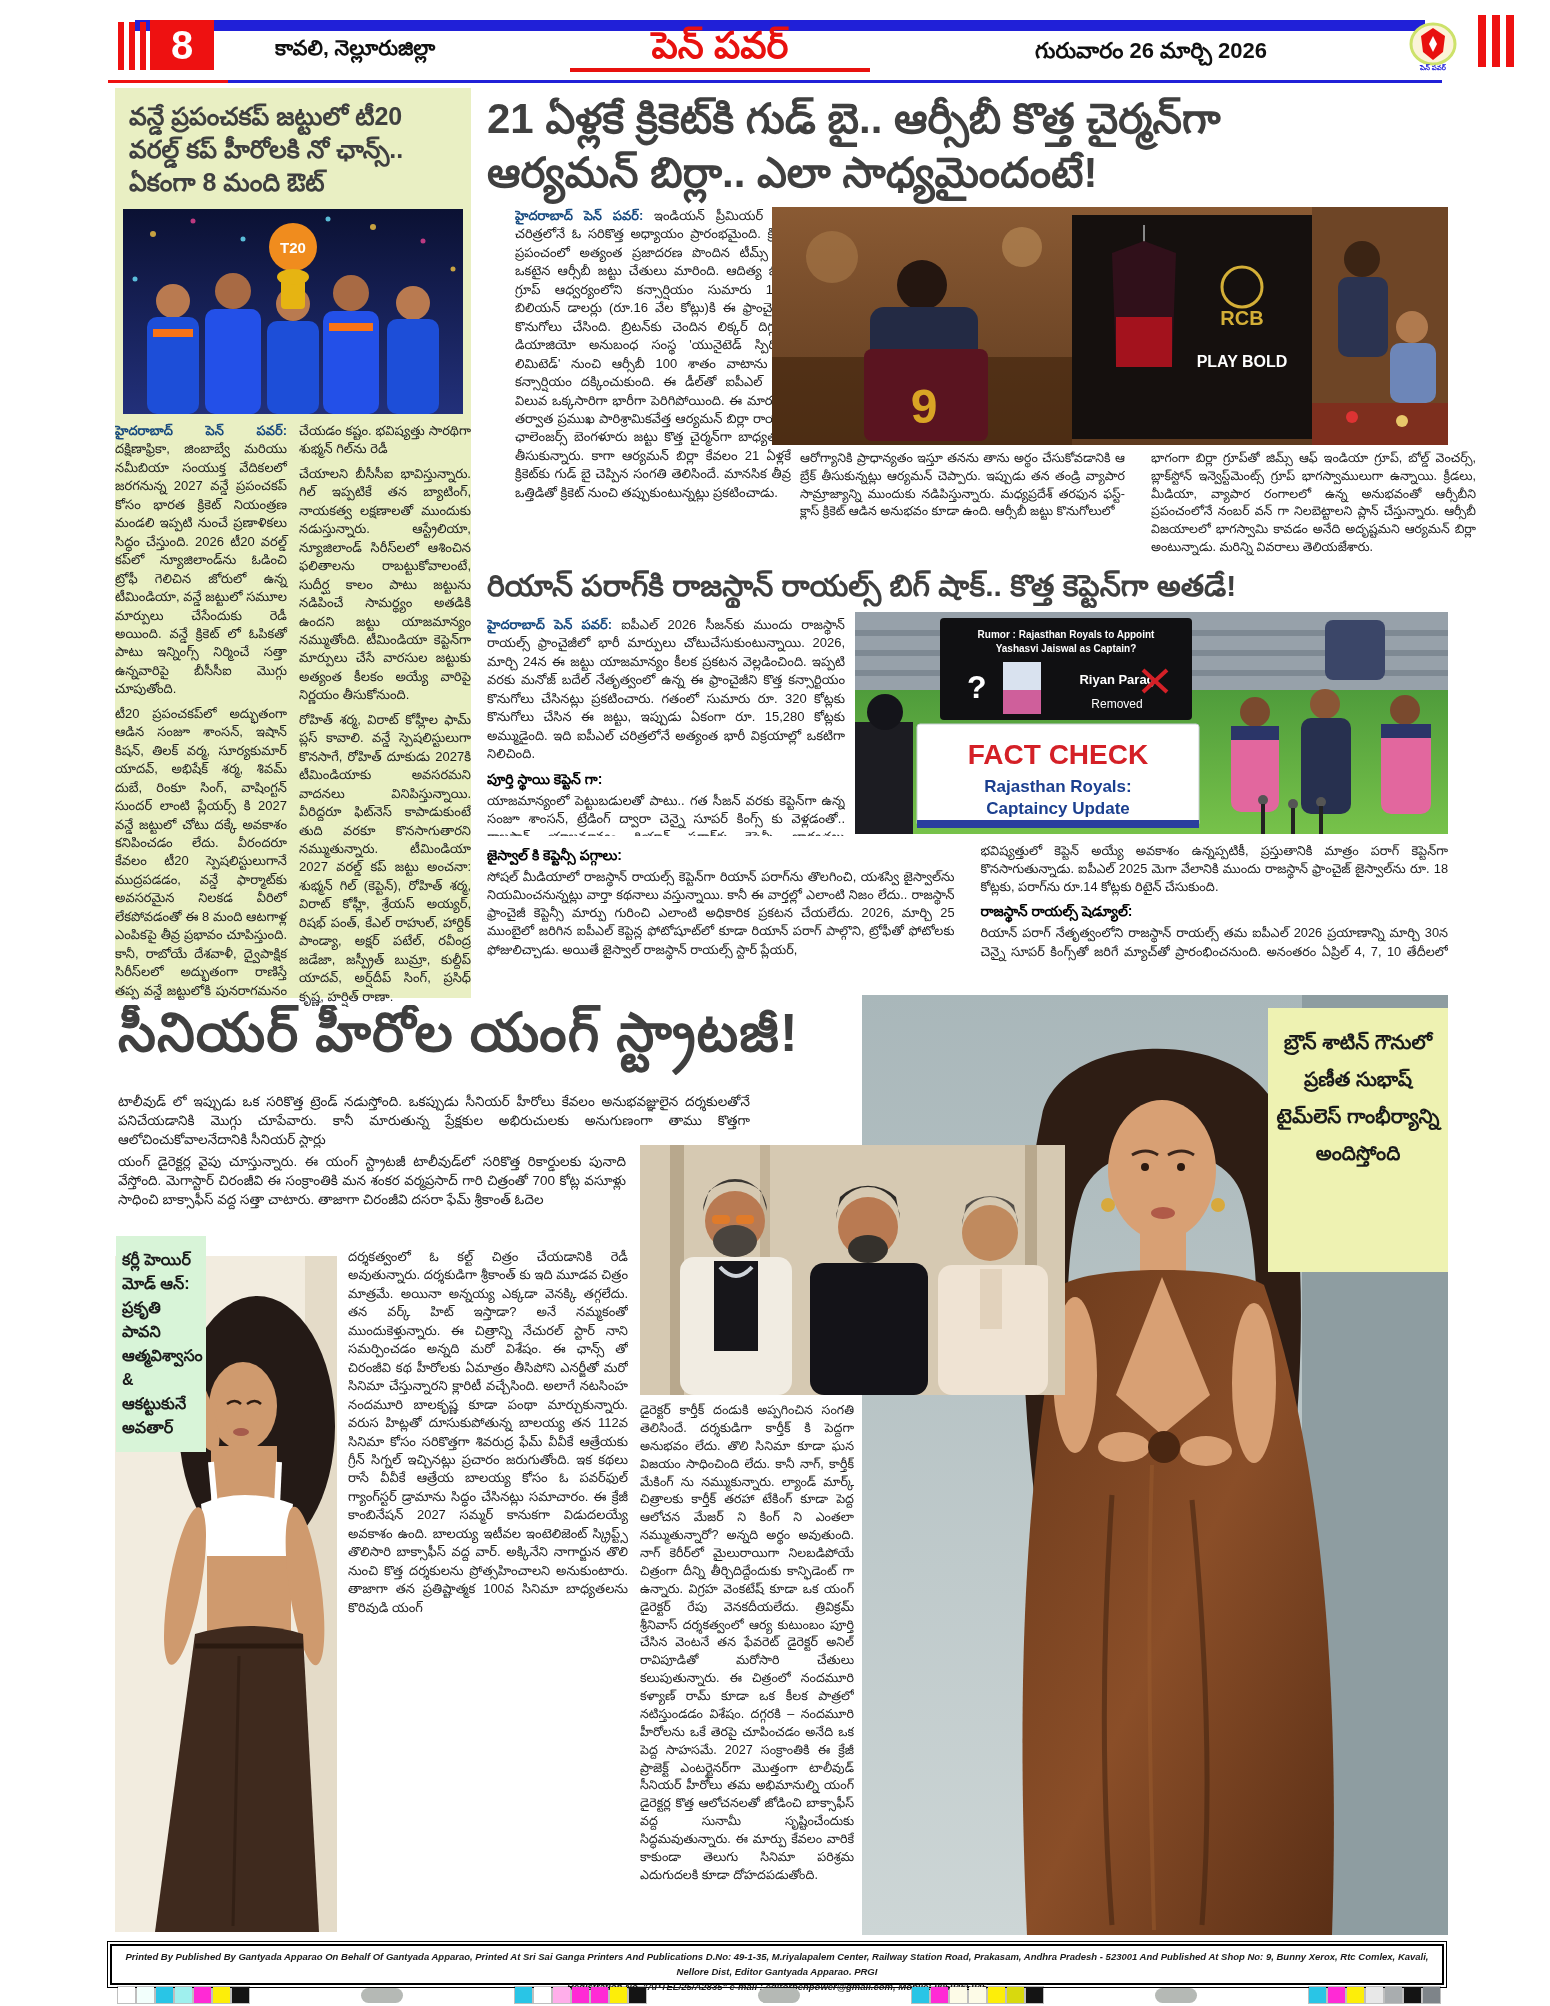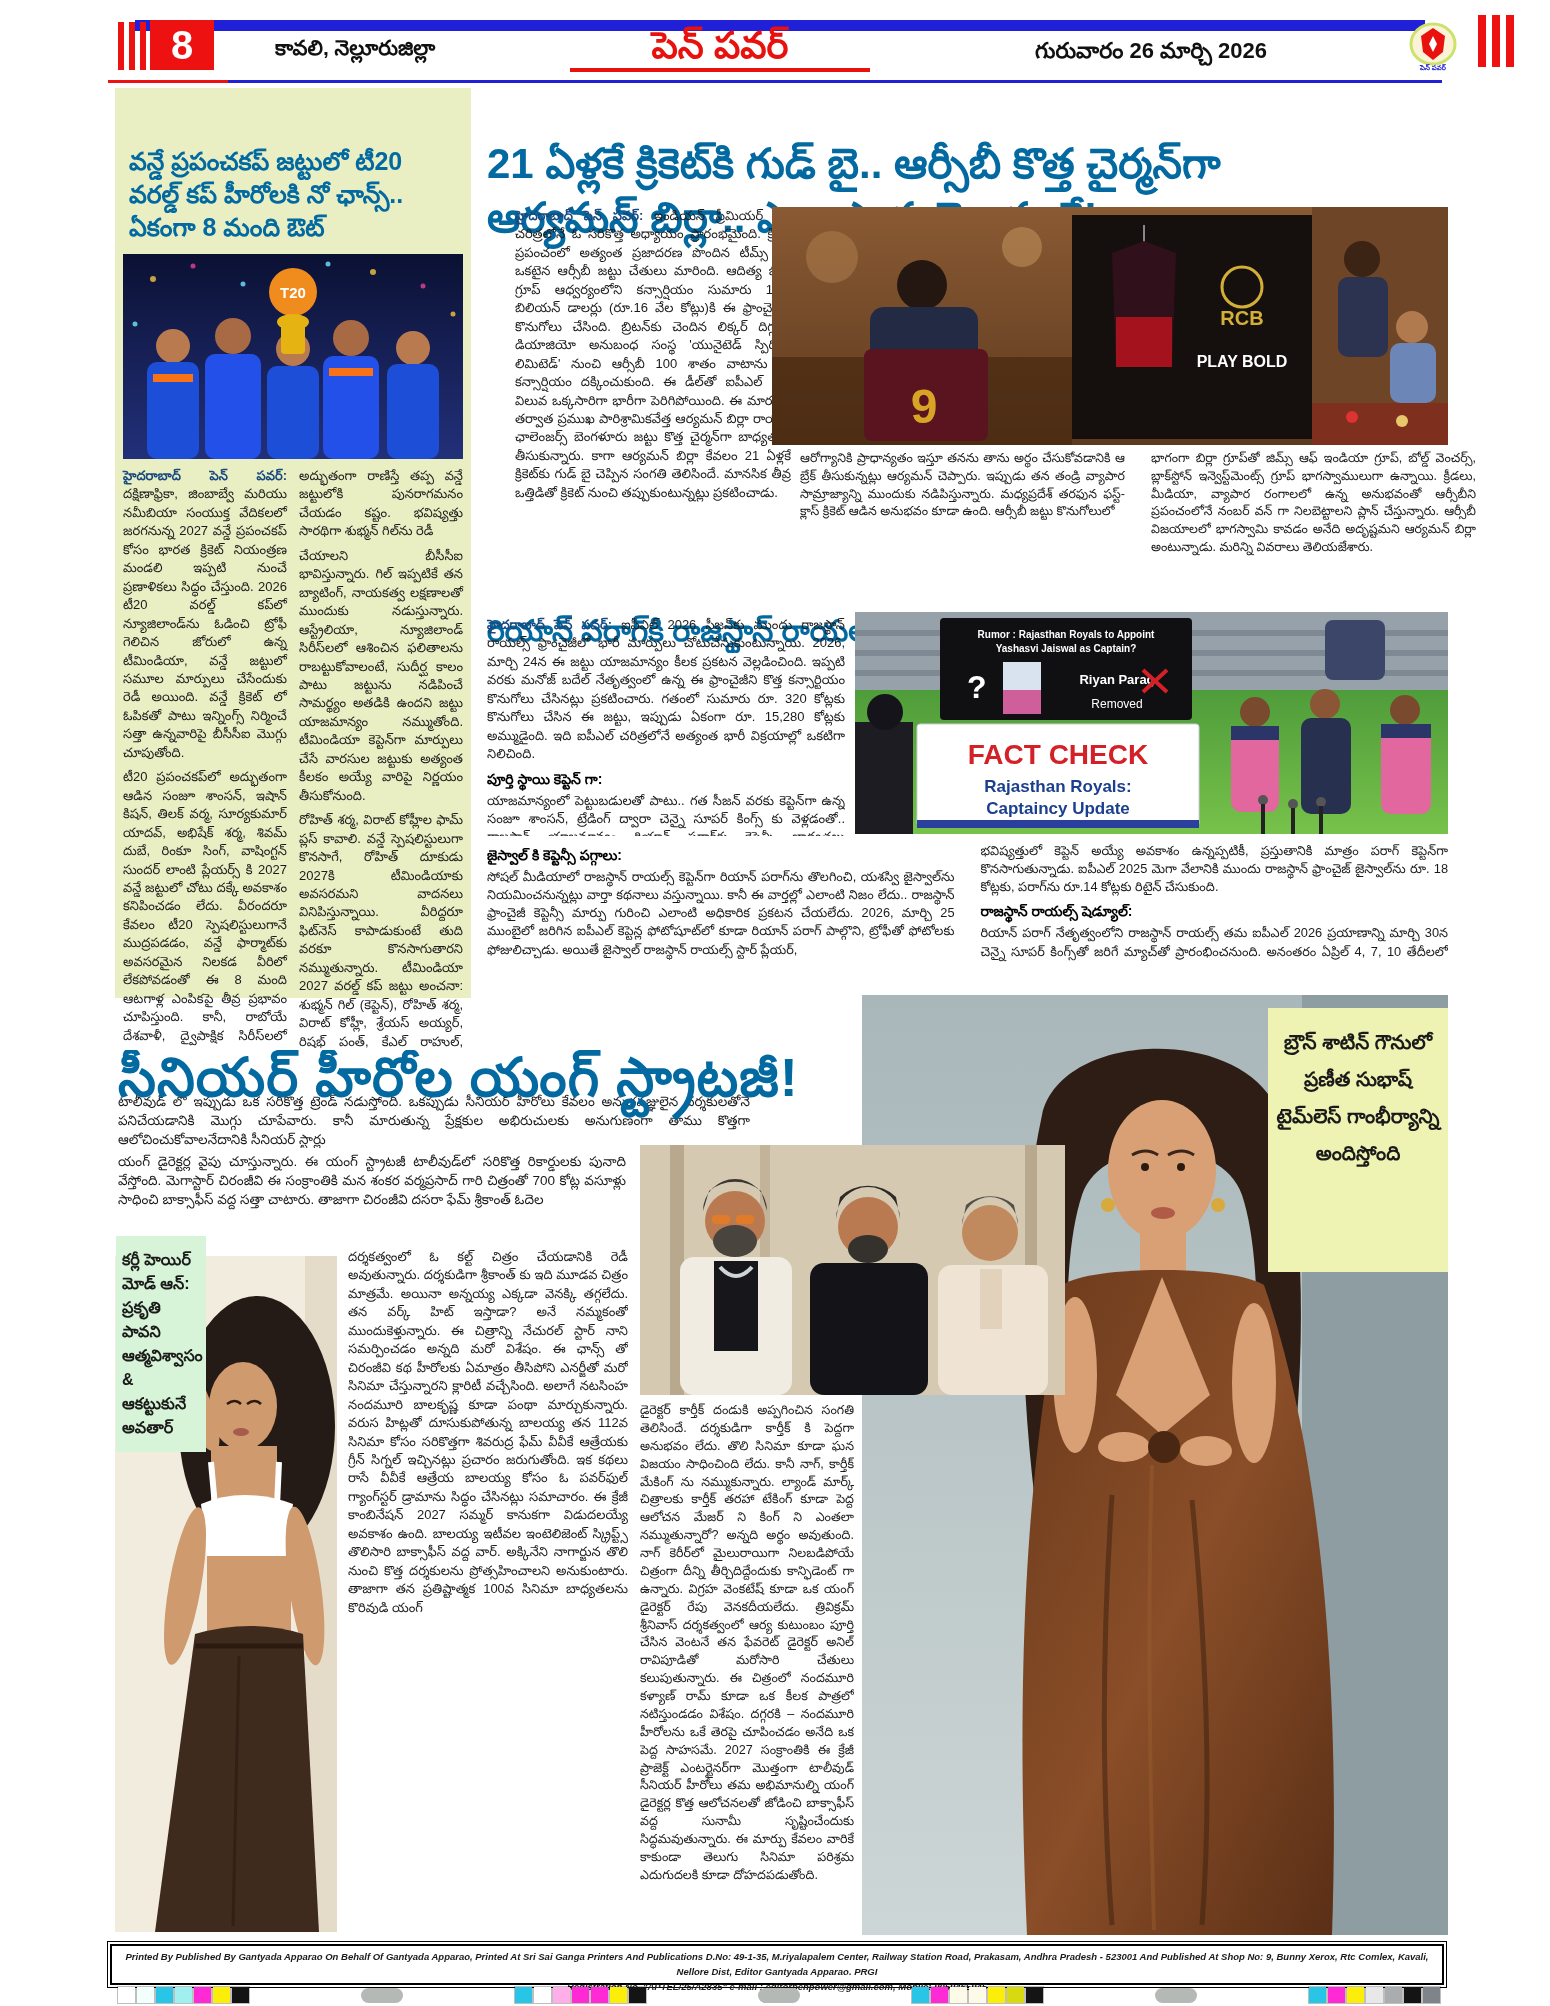--- a/index.html
+++ b/index.html
@@ -14,25 +14,25 @@
   .loc{font-size:21px;font-weight:bold;color:#111;}
   .masthead{font-size:37px;font-weight:bold;color:#e8110e;text-align:center;
             border-bottom:4px solid #e8110e;padding-bottom:1px;line-height:1.1;}
   .hdate{font-size:22px;font-weight:bold;color:#111;}
   .logo-cap{font-size:7px;color:#2020d8;font-weight:bold;text-align:center;}
   
   .txt{font-size:13px;line-height:1.42;text-align:justify;overflow:hidden;}
   .txt p{margin:0 0 6px 0;}
   .dl{color:#17497e;font-weight:bold;}
   .sub{font-weight:bold;font-size:14px;margin:4px 0 2px 0;color:#000;}
-  .hl{font-weight:bold;color:#0369a1;overflow:hidden;margin-top:45px;}
+  .hl{font-weight:bold;color:#404040;overflow:hidden;}
   
   .greenbox{background:#e9efc3;}
   .t20-hl{font-size:25px;line-height:1.32;padding:12px 12px 4px 14px;}
-  .t20-body{column-count:2;column-gap:12px;padding:0 8px;}
+  .t20-body{column-count:2;column-gap:12px;padding:0 0;}
   .rcb-hl{font-size:42px;line-height:1.28;}
   .rr-hl{font-size:30px;line-height:1.2;}
   .cols2{column-count:2;column-gap:26px;}
   .heroes-hl{font-size:54px;line-height:1.0;letter-spacing:1px;}
   .cap-right{background:#eef2b2;font-size:20px;font-weight:bold;text-align:center;
              line-height:1.85;padding:16px 6px;overflow:hidden;}
   .cap-left{background:#d8f4d8;font-size:16px;font-weight:bold;line-height:1.5;
             padding:12px 6px;overflow:hidden;}
   
   .footer-box{border:2px solid #000;box-shadow:0 0 0 2px #fff,0 0 0 3px #000;

